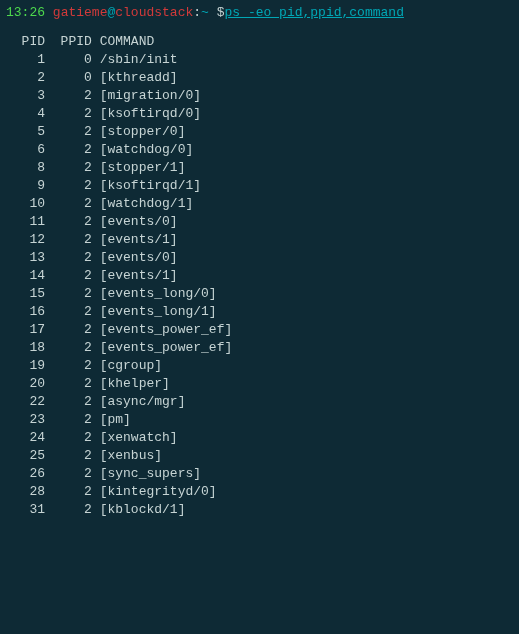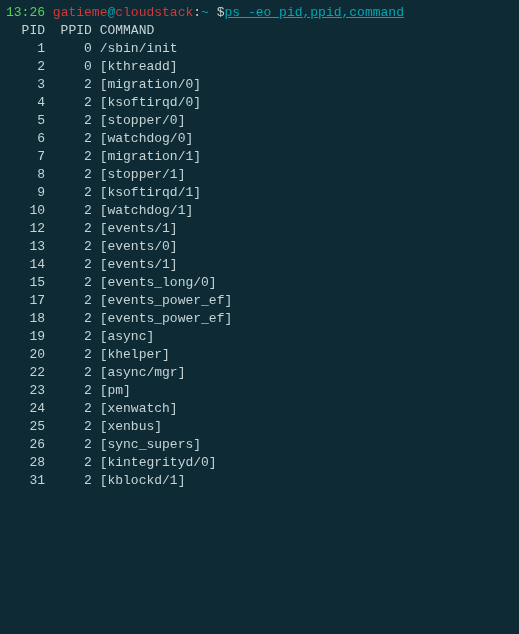--- a/index.html
+++ b/index.html
@@ -42,20 +42,21 @@
     .dollar {
       color: #c6d4d4;
     }
     .command {
       color: #00a7b5;
       text-decoration: underline;
     }
     .header-row {
       white-space: pre;
       color: #c6d4d4;
+      margin-top: 11px;
     }
     .data-row {
       white-space: pre;
       color: #c6d4d4;
     }
     .terminal-output {
       font-family: inherit;
     }
   </style>
 </head>
@@ -64,31 +65,32 @@
 <div class="terminal-output">
   <div class="prompt-line"><span class="time">13:26</span> <span class="user">gatieme</span><span class="at">@</span><span class="host">cloudstack</span><span class="colon">:</span><span class="path">~</span><span class="dollar"> $</span><span class="command">ps -eo pid,ppid,command</span></div>
   <div class="header-row"><span>  PID</span><span>  PPID</span><span> COMMAND</span></div>
   <div id="rows-container">
       <div class="data-row"><span>    1</span><span>     0</span><span> /sbin/init</span></div>
       <div class="data-row"><span>    2</span><span>     0</span><span> [kthreadd]</span></div>
       <div class="data-row"><span>    3</span><span>     2</span><span> [migration/0]</span></div>
       <div class="data-row"><span>    4</span><span>     2</span><span> [ksoftirqd/0]</span></div>
       <div class="data-row"><span>    5</span><span>     2</span><span> [stopper/0]</span></div>
       <div class="data-row"><span>    6</span><span>     2</span><span> [watchdog/0]</span></div>
-      <div class="data-row"><span>    7</span><span>     2</span><span> [migration/1]</span></div>
       <div class="data-row"><span>    8</span><span>     2</span><span> [stopper/1]</span></div>
       <div class="data-row"><span>    9</span><span>     2</span><span> [ksoftirqd/1]</span></div>
       <div class="data-row"><span>   10</span><span>     2</span><span> [watchdog/1]</span></div>
+      <div class="data-row"><span>   11</span><span>     2</span><span> [events/0]</span></div>
       <div class="data-row"><span>   12</span><span>     2</span><span> [events/1]</span></div>
       <div class="data-row"><span>   13</span><span>     2</span><span> [events/0]</span></div>
       <div class="data-row"><span>   14</span><span>     2</span><span> [events/1]</span></div>
       <div class="data-row"><span>   15</span><span>     2</span><span> [events_long/0]</span></div>
+      <div class="data-row"><span>   16</span><span>     2</span><span> [events_long/1]</span></div>
       <div class="data-row"><span>   17</span><span>     2</span><span> [events_power_ef]</span></div>
       <div class="data-row"><span>   18</span><span>     2</span><span> [events_power_ef]</span></div>
-      <div class="data-row"><span>   19</span><span>     2</span><span> [async]</span></div>
+      <div class="data-row"><span>   19</span><span>     2</span><span> [cgroup]</span></div>
       <div class="data-row"><span>   20</span><span>     2</span><span> [khelper]</span></div>
       <div class="data-row"><span>   22</span><span>     2</span><span> [async/mgr]</span></div>
       <div class="data-row"><span>   23</span><span>     2</span><span> [pm]</span></div>
       <div class="data-row"><span>   24</span><span>     2</span><span> [xenwatch]</span></div>
       <div class="data-row"><span>   25</span><span>     2</span><span> [xenbus]</span></div>
       <div class="data-row"><span>   26</span><span>     2</span><span> [sync_supers]</span></div>
       <div class="data-row"><span>   28</span><span>     2</span><span> [kintegrityd/0]</span></div>
       <div class="data-row"><span>   31</span><span>     2</span><span> [kblockd/1]</span></div>
     </div>
 </div>

